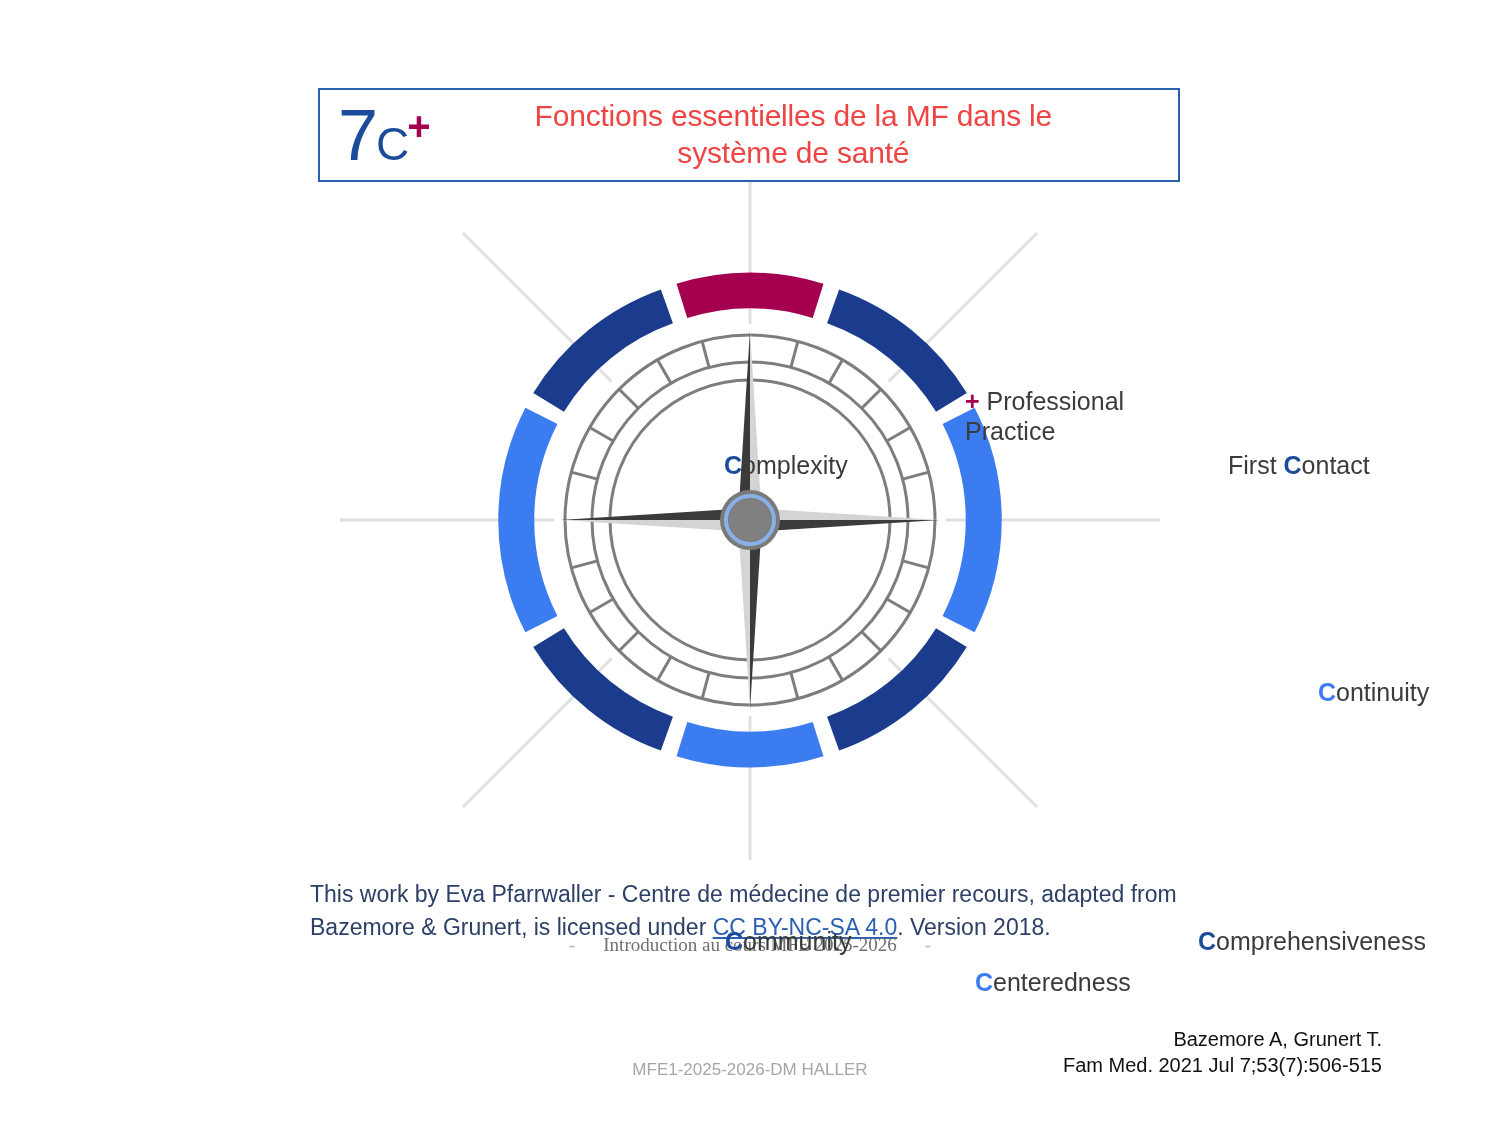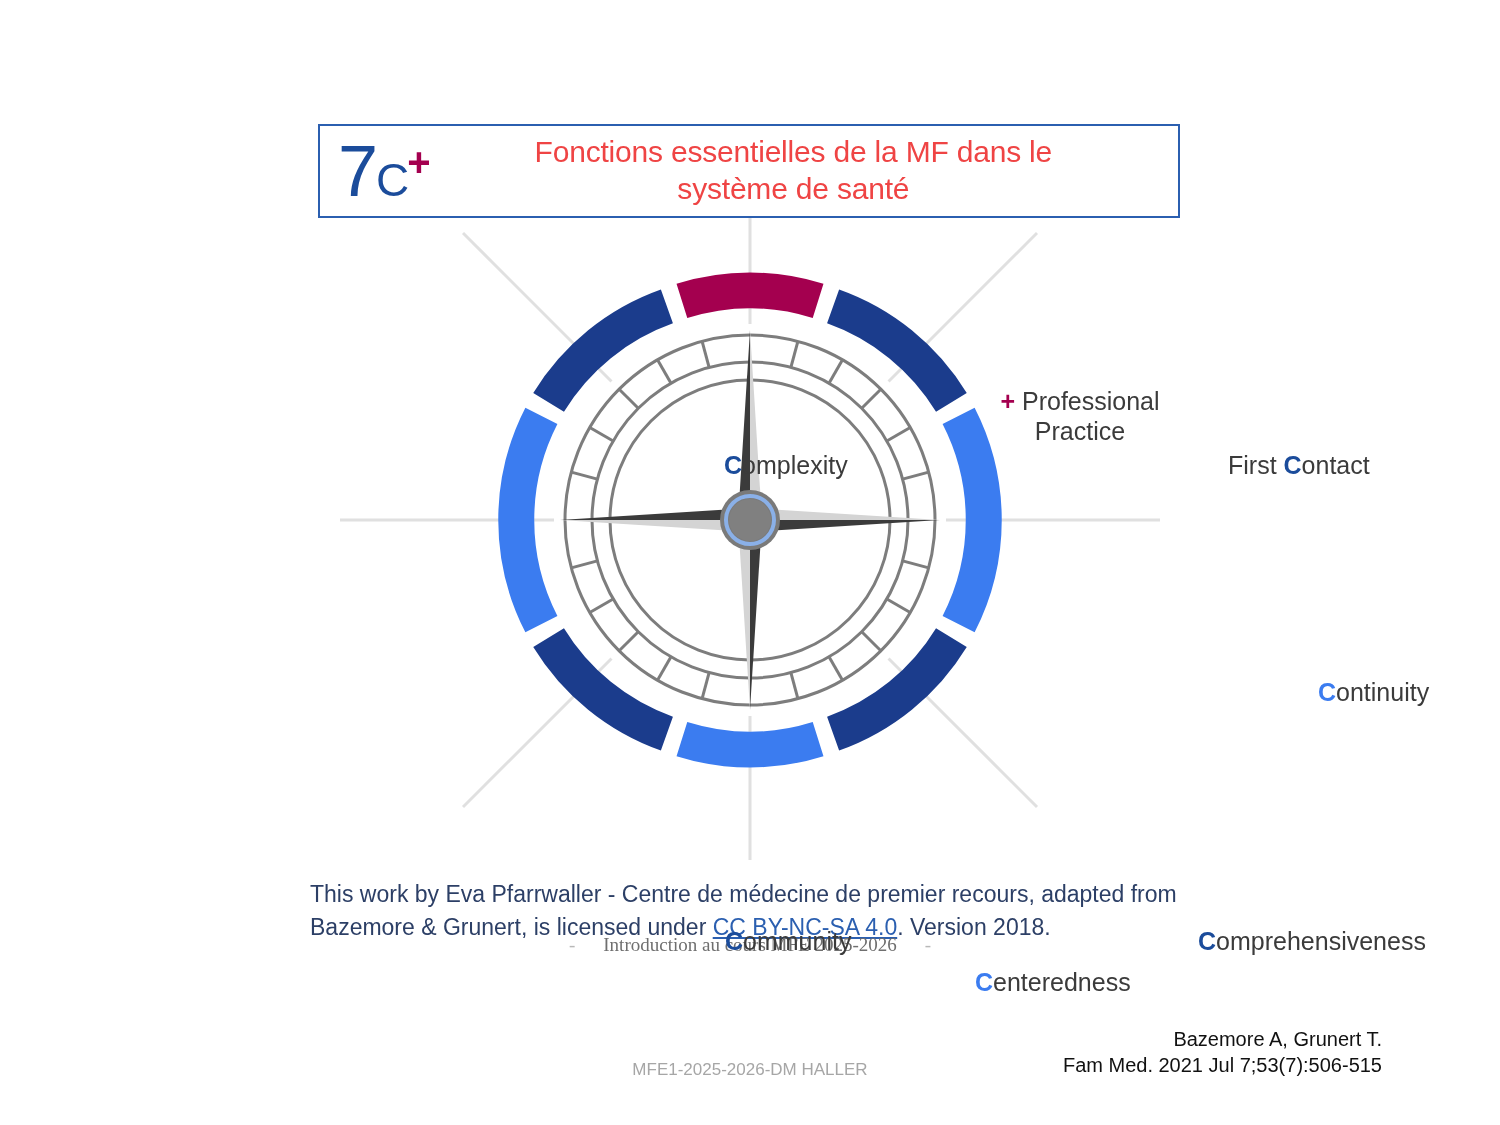--- a/index.html
+++ b/index.html
@@ -22,21 +22,20 @@
     left: 318px;
     top: 88px;
     width: 862px;
     height: 94px;
     border: 2px solid #2b5fb0;
     background: #ffffff;
     box-sizing: border-box;
     display: flex;
     align-items: center;
     z-index: 20;
-    margin-top: 36px;
   }
   #logo {
     flex: 0 0 auto;
     padding-left: 18px;
     padding-right: 6px;
     line-height: 1;
     white-space: nowrap;
   }
   #logo .seven {
     font-family: "Liberation Sans", sans-serif;
@@ -90,21 +89,21 @@
     line-height: 1.2;
     z-index: 10;
     text-align: center;
   }
   .spoke-label .hl-dark { color: #1b4c9b; font-weight: 700; }
   .spoke-label .hl-light { color: #3b7cf0; font-weight: 700; }
   .spoke-label .hl-crimson { color: #a4004f; font-weight: 700; }
 
   #label-professional-practice {
     left: 665px; top: 216px; width: 230px;
-    text-align: center; white-space: normal;
+    text-align: left; white-space: normal;
   }
   #label-complexity   { left: 424px;  top: 280px; }
   #label-first-contact{ left: 928px;  top: 280px; }
   #label-continuity   { left: 1018px; top: 507px; }
   #label-patient-centeredness {
     left: 370px; top: 492px; text-align: center; width: 132px; white-space: normal;
   }
   #label-community    { left: 425px;  top: 756px; }
   #label-coordination { left: 675px;  top: 797px; }
   #label-comprehensiveness { left: 898px; top: 756px; }

